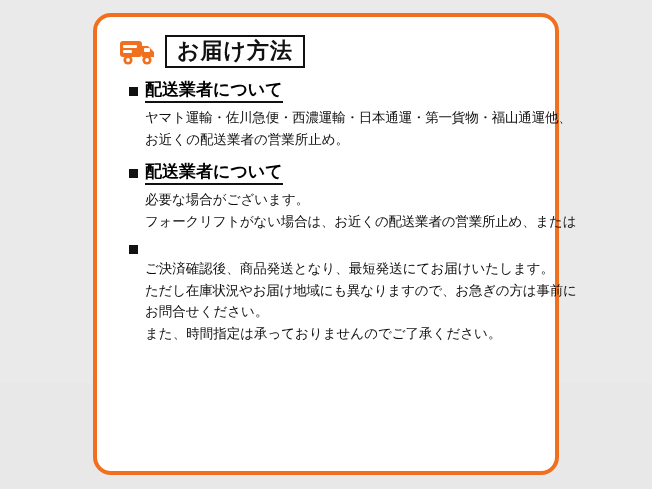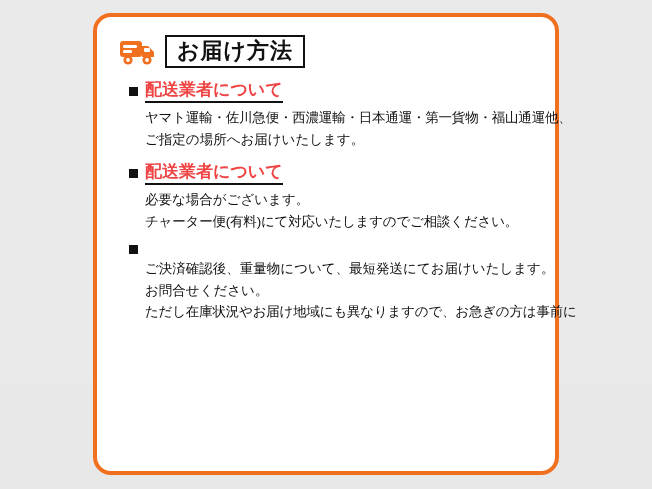--- a/index.html
+++ b/index.html
@@ -70,21 +70,21 @@
   .sq {
     width: 9px;
     height: 9px;
     background: #111;
     margin-right: 7px;
     flex: 0 0 auto;
   }
   .section-title {
     font-size: 17px;
     font-weight: bold;
-    color: #ef4444;
+    color: #000000;
     border-bottom: 2px solid #111;
     padding-bottom: 1px;
     line-height: 1.15;
     white-space: nowrap;
   }
   .lines {
     margin: 2px 0 0 30px;
   }
   .line {
     font-size: 13.5px;
@@ -120,40 +120,41 @@
       </span>
     </div>
 
     <div class="section">
       <div class="section-head">
         <span class="sq"></span>
         <span class="section-title">配送業者について</span>
       </div>
       <div class="lines">
         <div class="line tight">ヤマト運輸・佐川急便・西濃運輸・日本通運・第一貨物・福山通運他、</div>
-        <div class="line">ご指定の場所へお届けいたします。</div>
+        <div class="line">お近くの配送業者の営業所止め。</div>
       </div>
     </div>
 
     <div class="section">
       <div class="section-head">
         <span class="sq"></span>
         <span class="section-title">配送業者について</span>
       </div>
       <div class="lines">
         <div class="line">必要な場合がございます。</div>
-        <div class="line tight">チャーター便(有料)にて対応いたしますのでご相談ください。</div>
+        <div class="line tight">フォークリフトがない場合は、お近くの配送業者の営業所止め、または</div>
       </div>
     </div>
 
     <div class="section">
       <div class="section-head">
         <span class="sq"></span>
       </div>
       <div class="lines">
-        <div class="line">ご決済確認後、重量物について、最短発送にてお届けいたします。</div>
+        <div class="line">ご決済確認後、商品発送となり、最短発送にてお届けいたします。</div>
+        <div class="line tight">ただし在庫状況やお届け地域にも異なりますので、お急ぎの方は事前に</div>
         <div class="line">お問合せください。</div>
-        <div class="line tight">ただし在庫状況やお届け地域にも異なりますので、お急ぎの方は事前に</div>
+        <div class="line">また、時間指定は承っておりませんのでご了承ください。</div>
       </div>
     </div>
 
   </div>
 </div>
 
 </body></html>

